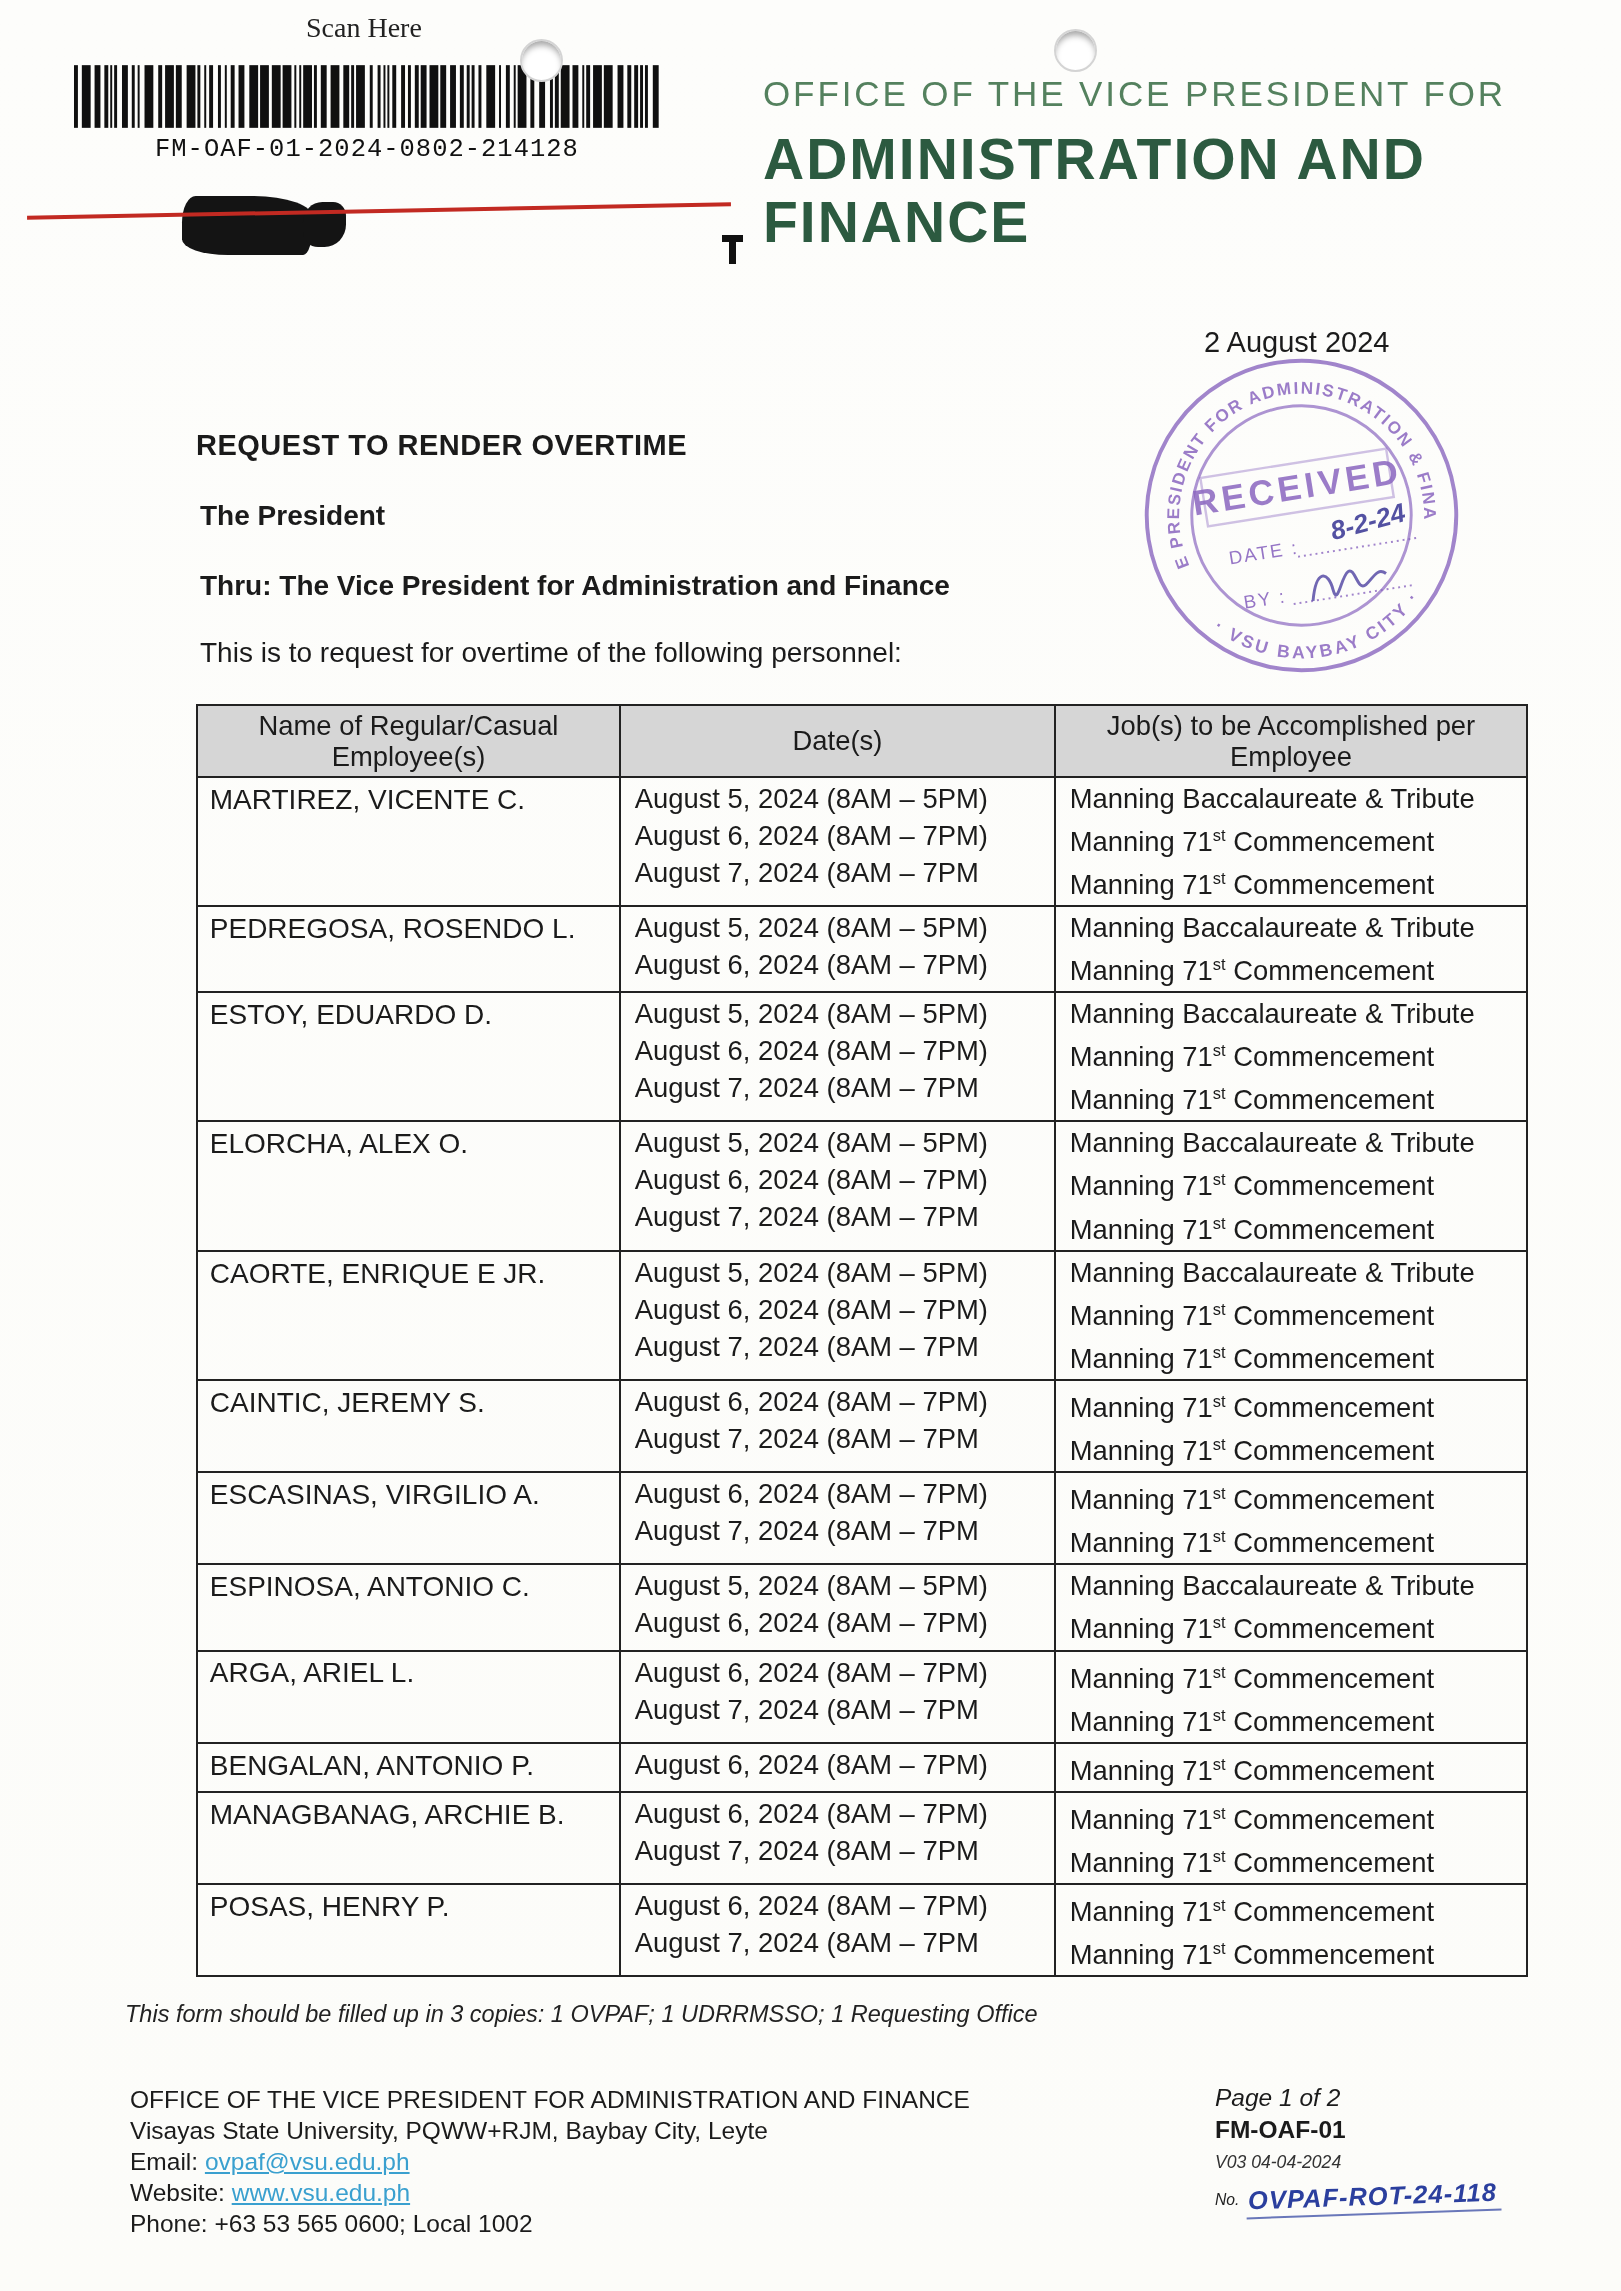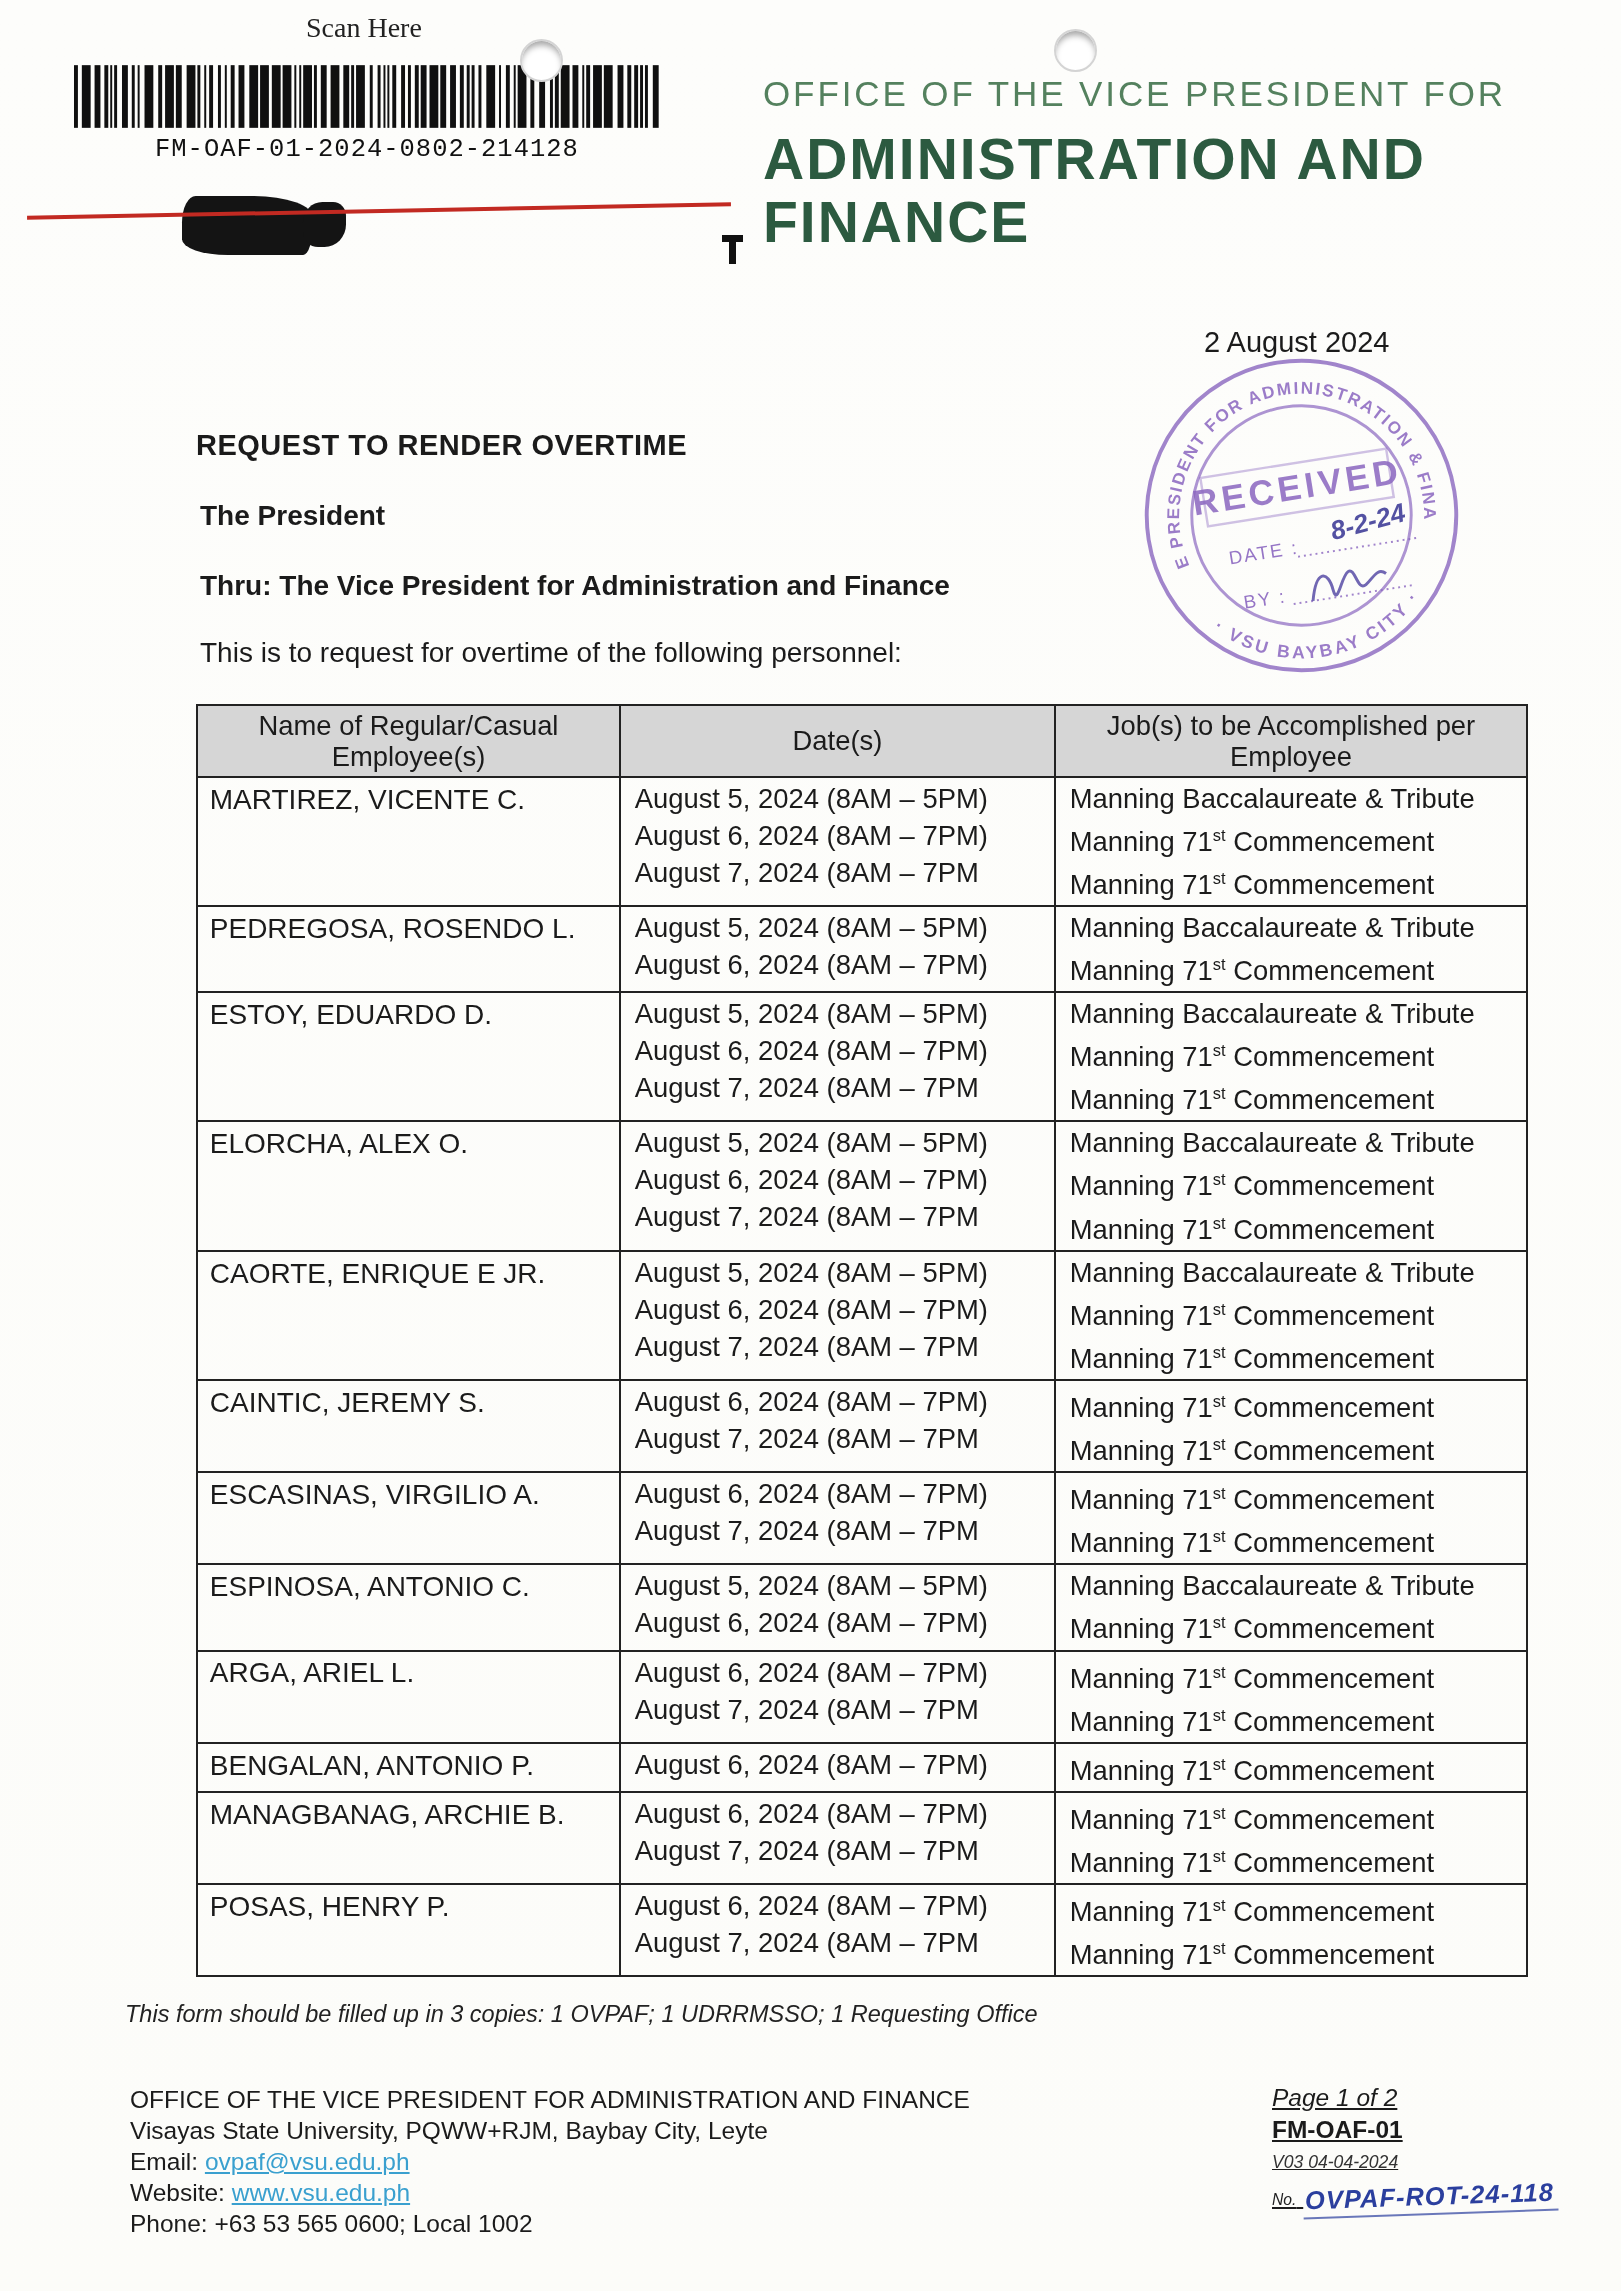--- a/index.html
+++ b/index.html
@@ -47,21 +47,21 @@
   .ot-table td { vertical-align:top; padding:2px 0;margin-top:24px; }
   td.col-name { padding:2.9px 11.8px; font-size:28px; line-height:37px; white-space:nowrap; }
   .cell-line { line-height:37px; padding:0 13.7px; white-space:nowrap; }
   sup { font-size:.6em; }
 
   
   .footnote { position:absolute; left:125px; top:2001px; font-size:23.5px; font-style:italic; color:#222; }
   .footer-left { position:absolute; left:130px; top:2084px; font-size:24.5px; line-height:31px; }
   .footer-office { font-weight:normal; }
   a.doc-link { color:#3aa0cf; text-decoration:underline; }
-  .footer-right { position:absolute; left:1272px; top:2082px; font-size:24.5px; line-height:32px;text-decoration:underline; }
+  .footer-right { position:absolute; left:1215px; top:2082px; font-size:24.5px; line-height:32px; }
   .page-number { font-style:italic; }
   .form-code { font-weight:bold; }
   .version { font-size:17.6px; font-style:italic; color:#333; }
   .no-line { white-space:nowrap; margin-top:2px; }
   .no-label { font-size:15.7px; color:#222; font-style:italic; }
   .no-value { display:inline-block; color:#2b3f9e; font-size:25.5px; font-style:italic; font-weight:600; letter-spacing:1px;
               transform:rotate(-2deg); border-bottom:2px solid rgba(43,63,158,.7); padding:0 3.9px 1px 2px; }
 </style>
 </head>
 <body>

